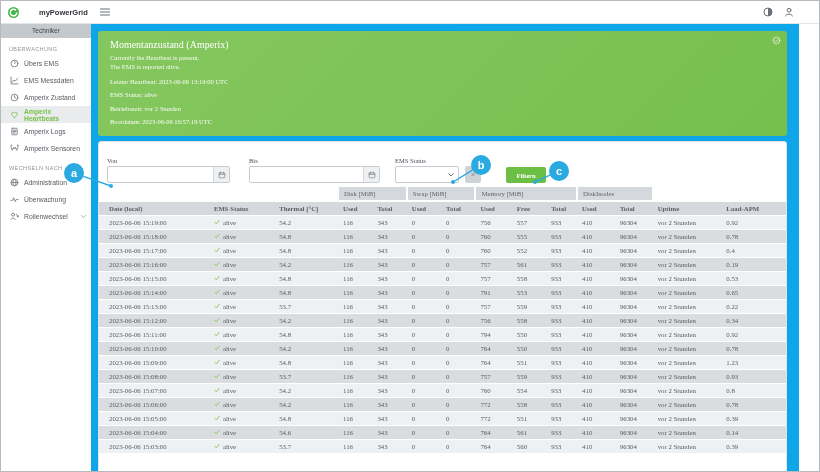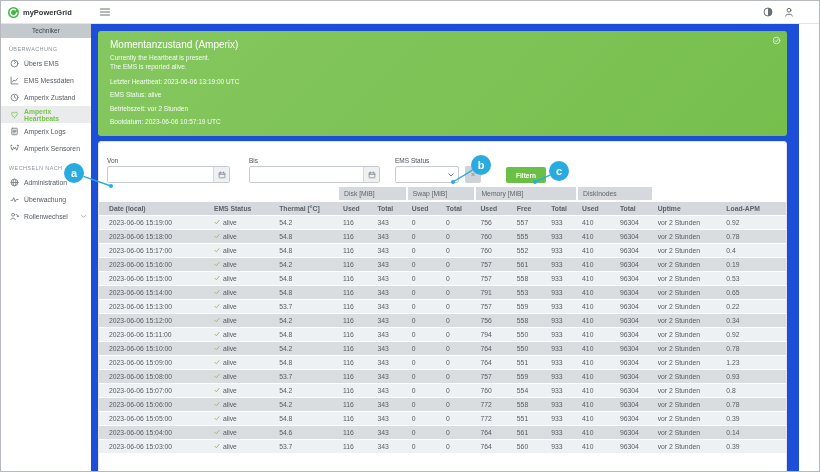--- a/index.html
+++ b/index.html
@@ -1,39 +1,39 @@
 <!DOCTYPE html>
 <html><head>
 <meta charset="utf-8">
 <style>
   html,body{margin:0;padding:0;background:#fff;}
   .frame{position:relative;width:818px;height:470px;border:1px solid #b6babf;overflow:hidden;
          background:#fff;font-family:"Liberation Sans",sans-serif;-webkit-font-smoothing:antialiased;}
   
   .topbar{position:absolute;top:0;left:0;right:0;height:22px;background:#fff;
           border-bottom:1px solid #e3e6e9;display:flex;align-items:center;z-index:5;}
-  .logo-box{width:90px;display:flex;align-items:center;gap:4px;padding-left:7px;box-sizing:border-box;}
+  .logo-box{width:90px;display:flex;align-items:center;gap:20px;padding-left:7px;box-sizing:border-box;}
   .logo-box .mark{width:11px;height:11px;display:inline-flex;}
   .brand{font-size:7.5px;font-weight:700;color:#2e3338;}
   .hamburger{margin-left:8px;color:#6a7076;display:inline-flex;width:12px;height:12px;cursor:pointer;}
   .top-icons{margin-left:auto;display:flex;align-items:center;gap:11px;padding-right:25px;color:#6a7076;}
   .top-icons span{display:inline-flex;width:10px;height:10px;}
   
   .sidebar{position:absolute;top:22px;left:0;width:90px;bottom:0;background:#fff;z-index:4;}
   .rolebar{height:15px;background:#c4c9cd;color:#3f464c;font-size:6.5px;display:flex;
            align-items:center;justify-content:center;}
   .sec-label{font-size:5.5px;color:#8d959b;letter-spacing:.4px;padding:8px 0 3px 8px;}
   .s-item{height:17px;display:flex;align-items:center;gap:5px;padding:0 4px 0 9px;
           font-size:6.8px;color:#555b61;cursor:pointer;}
   .s-item .icon{width:9px;height:9px;display:inline-flex;color:#7a8187;flex:none;}
   .s-item.active{background:#e9ebed;color:#7bc24c;font-weight:700;}
   .s-item.active .icon{color:#7bc24c;}
   .s-item .chev{margin-left:auto;width:7px;height:7px;display:inline-flex;color:#9aa1a7;}
   
-  .main{position:absolute;left:90px;top:22px;right:20px;bottom:0;background:#1d4ed8;}
+  .main{position:absolute;left:90px;top:22px;right:20px;bottom:0;background:#0ea5e9;font-family:Liberation Serif, serif;}
   .banner{position:absolute;left:7px;right:12px;top:8px;height:105px;border-radius:3px;
           background:linear-gradient(135deg,#85c75f,#76bf4d);color:#fff;
           padding:8px 12px;box-sizing:border-box;}
   .banner h1{margin:0 0 4px 0;font-size:10px;font-weight:400;}
   .banner .bline{font-size:6.5px;line-height:8.5px;color:rgba(255,255,255,.93);}
   .banner .bfield{font-size:6.5px;margin-top:6.5px;color:rgba(255,255,255,.95);}
   .banner .bstatus{position:absolute;top:5px;right:6px;width:9px;height:9px;color:rgba(255,255,255,.75);}
   
   .card{position:absolute;left:7px;right:12px;top:118px;bottom:-3px;background:#fff;
         border:1px solid #e2e5e8;border-radius:3px 3px 0 0;box-sizing:border-box;overflow:hidden;}

